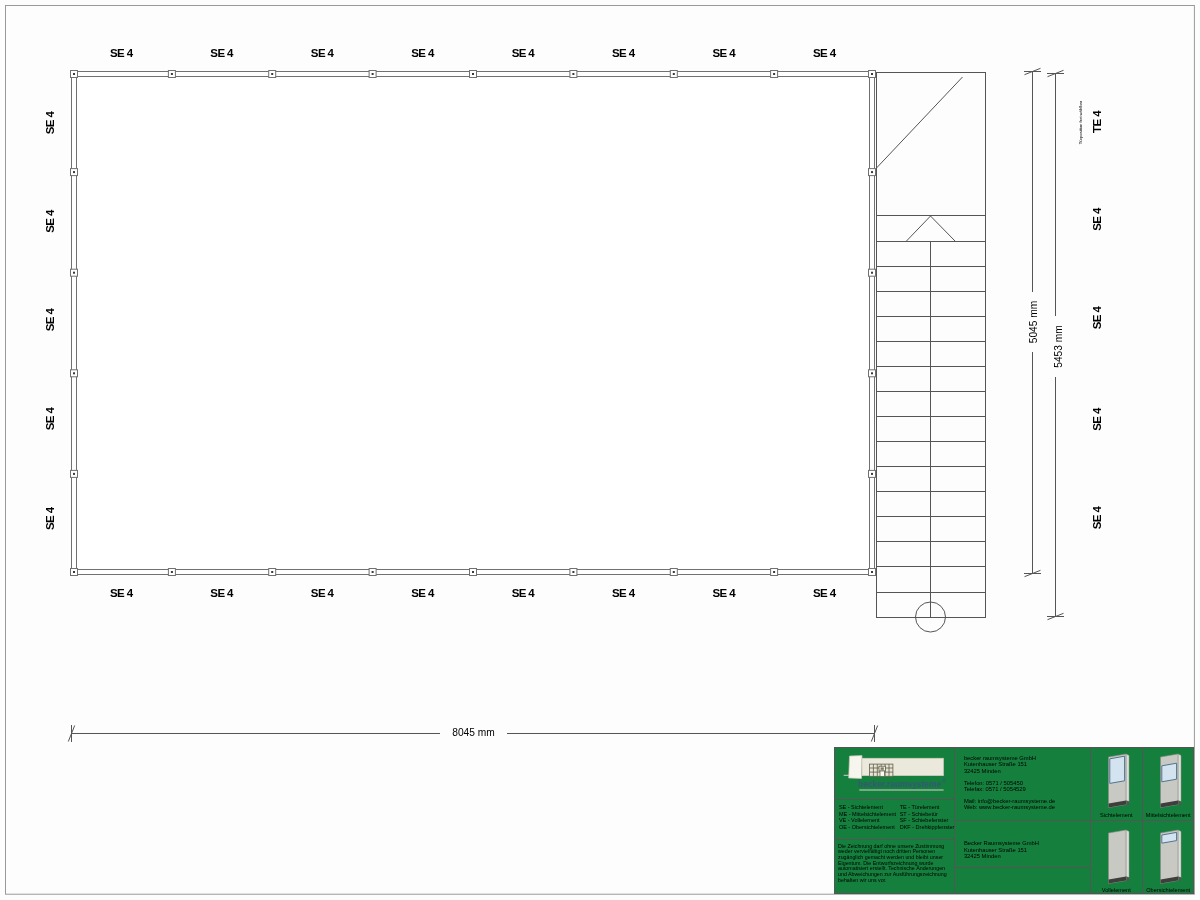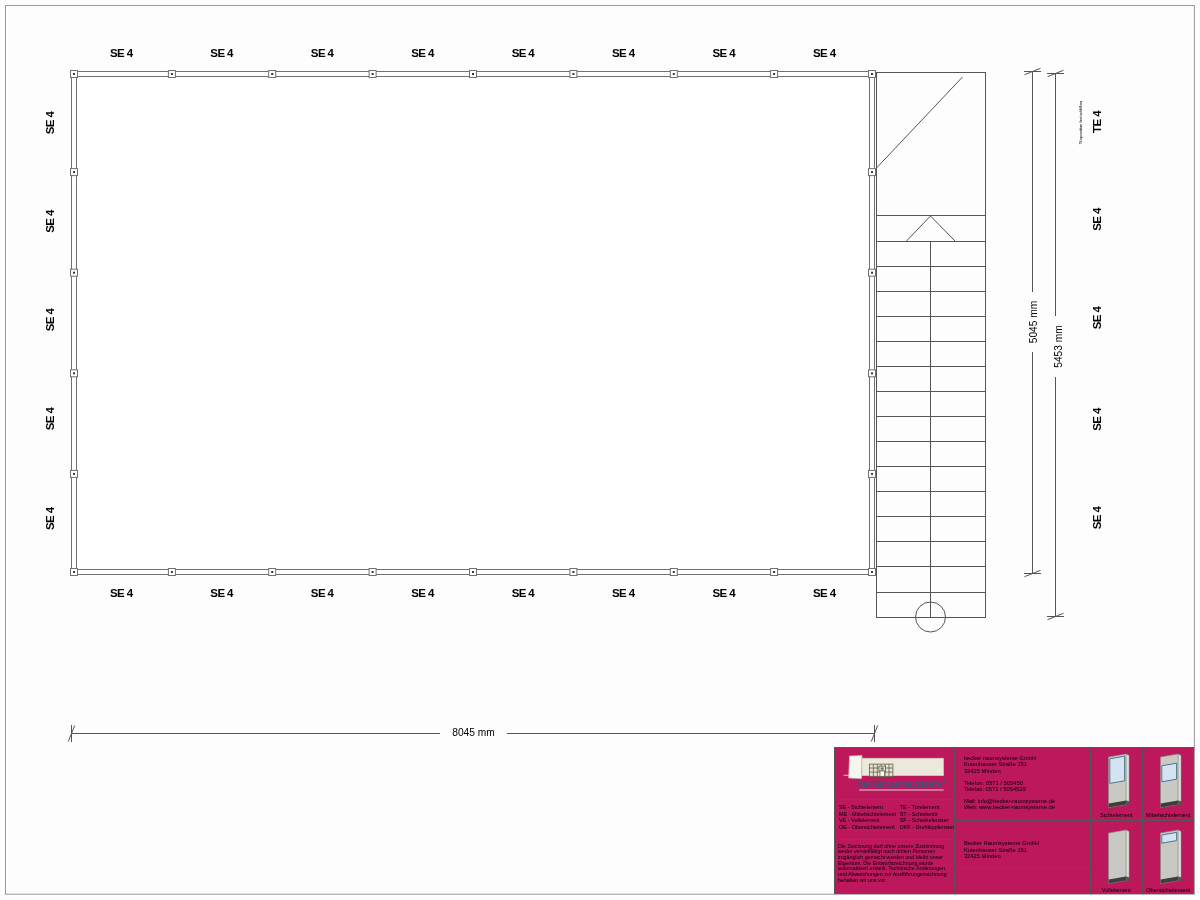--- a/index.html
+++ b/index.html
@@ -196,21 +196,21 @@
       <text transform="translate(1101,122) rotate(-90)">TE 4</text>
       <text transform="translate(1101,219.5) rotate(-90)">SE 4</text>
       <text transform="translate(1101,318) rotate(-90)">SE 4</text>
       <text transform="translate(1101,419.5) rotate(-90)">SE 4</text>
       <text transform="translate(1101,518) rotate(-90)">SE 4</text>
     </g>
 
   <text transform="translate(1082,122.5) rotate(-90)" text-anchor="middle" font-size="4.2" fill="#000">Türposition frei wählbar</text>
 </svg>
 
-<div class="abs" style="left:834.3px;top:747.2px;width:359.9px;height:147px;background:#be185d;border:1px solid #555;box-sizing:border-box;">
+<div class="abs" style="left:834.3px;top:747.2px;width:359.9px;height:147px;background:#15803d;border:1px solid #555;box-sizing:border-box;">
 
   <div class="abs" style="left:119.1px;top:0;width:1px;height:145px;background:#555;"></div>
 
   <div class="abs" style="left:255.1px;top:0;width:1px;height:145px;background:#555;"></div>
 
   <div class="abs" style="left:306.9px;top:0;width:1px;height:145px;background:#555;"></div>
 
   <div class="abs" style="left:0;top:50.6px;width:119.1px;height:1px;background:#555;"></div>
 
   <div class="abs" style="left:0;top:90.5px;width:119.1px;height:1px;background:#555;"></div>

